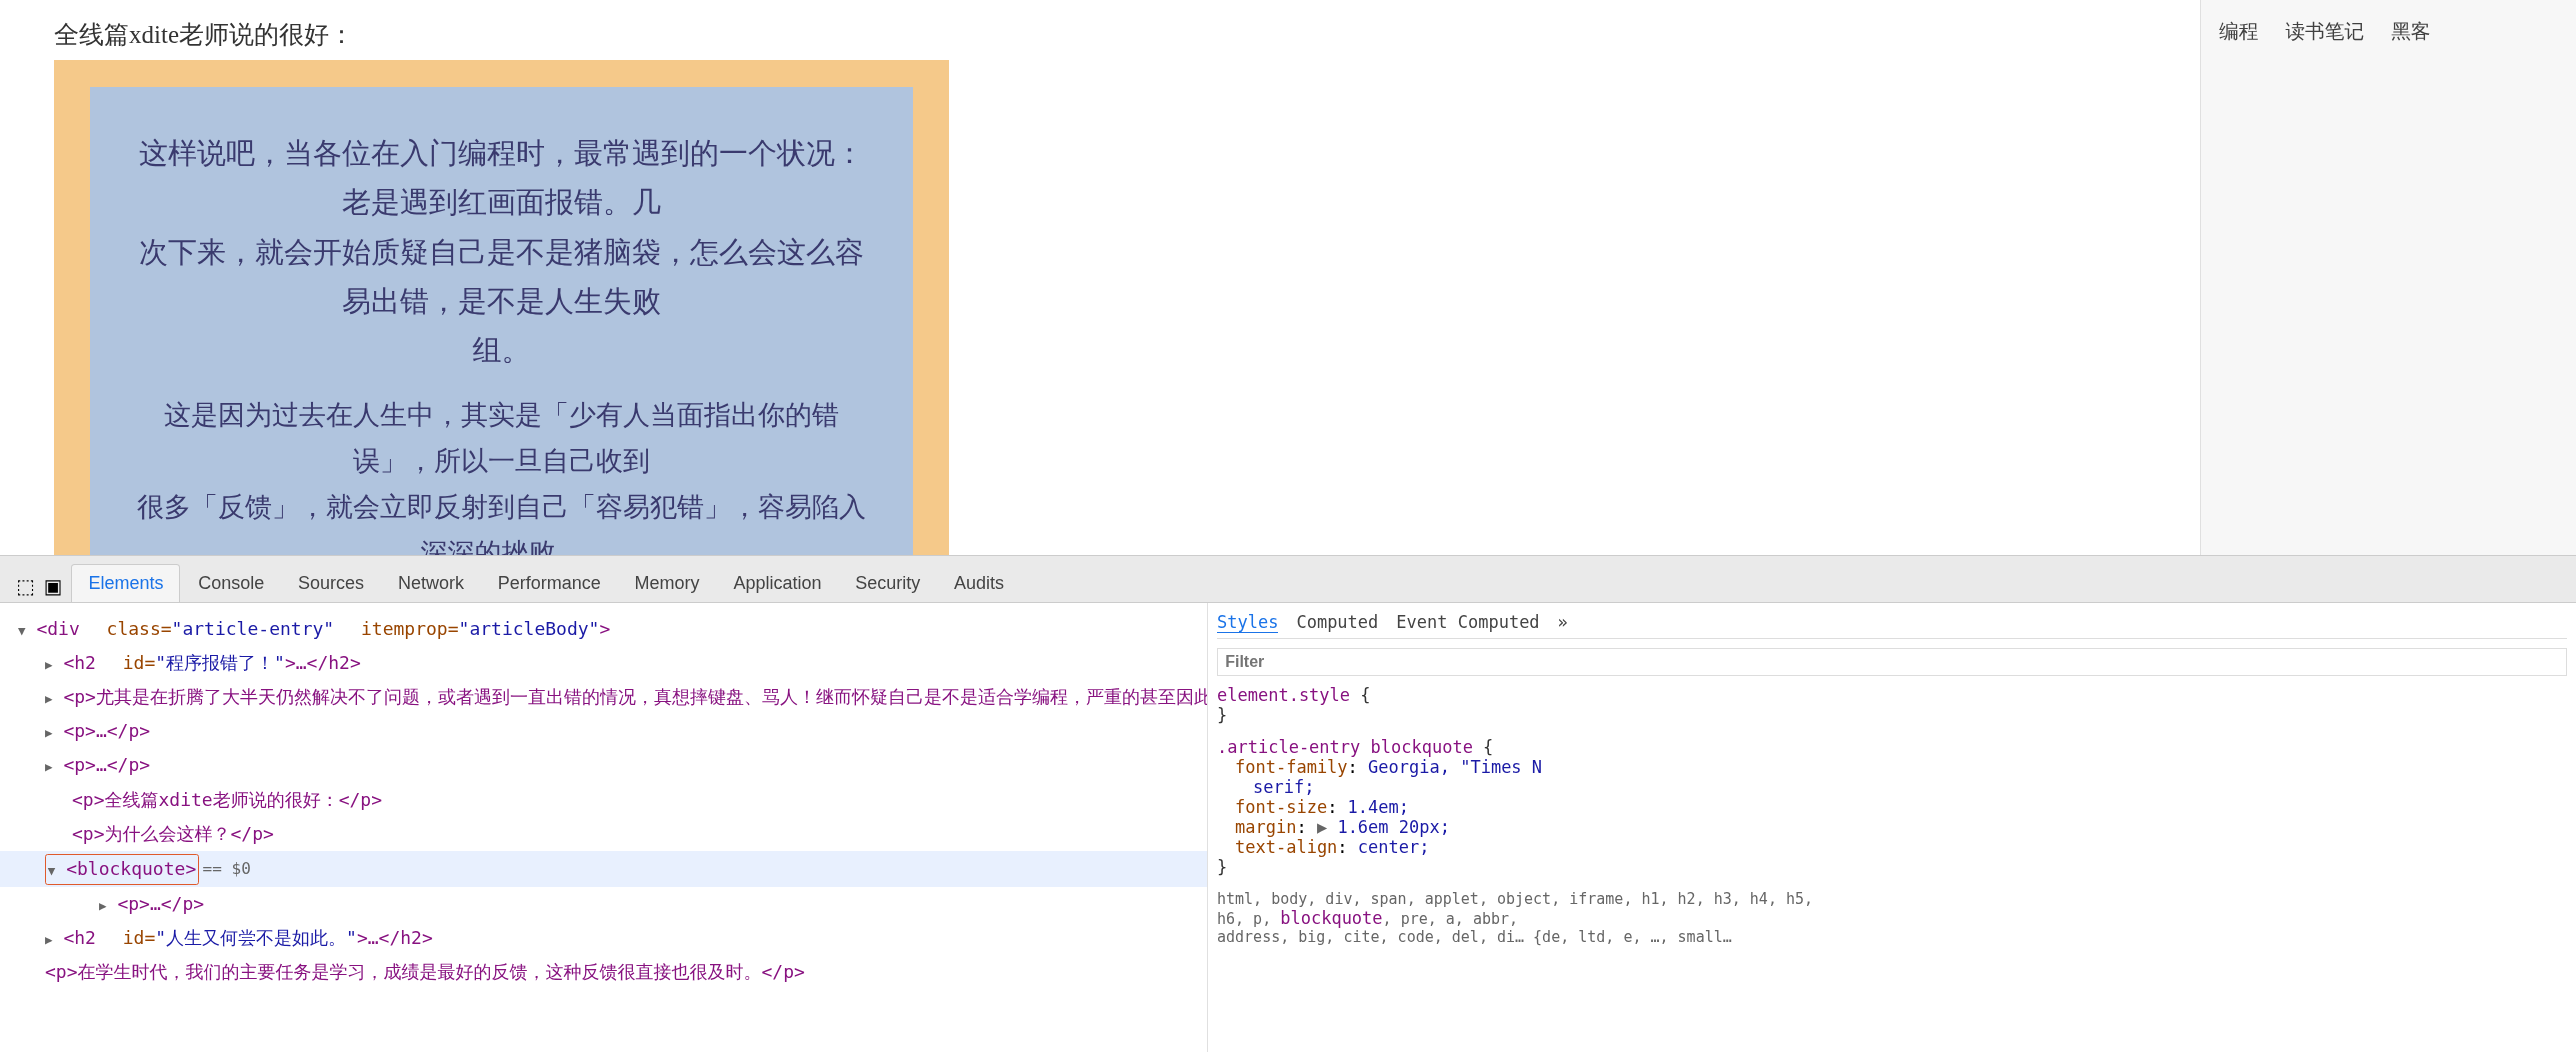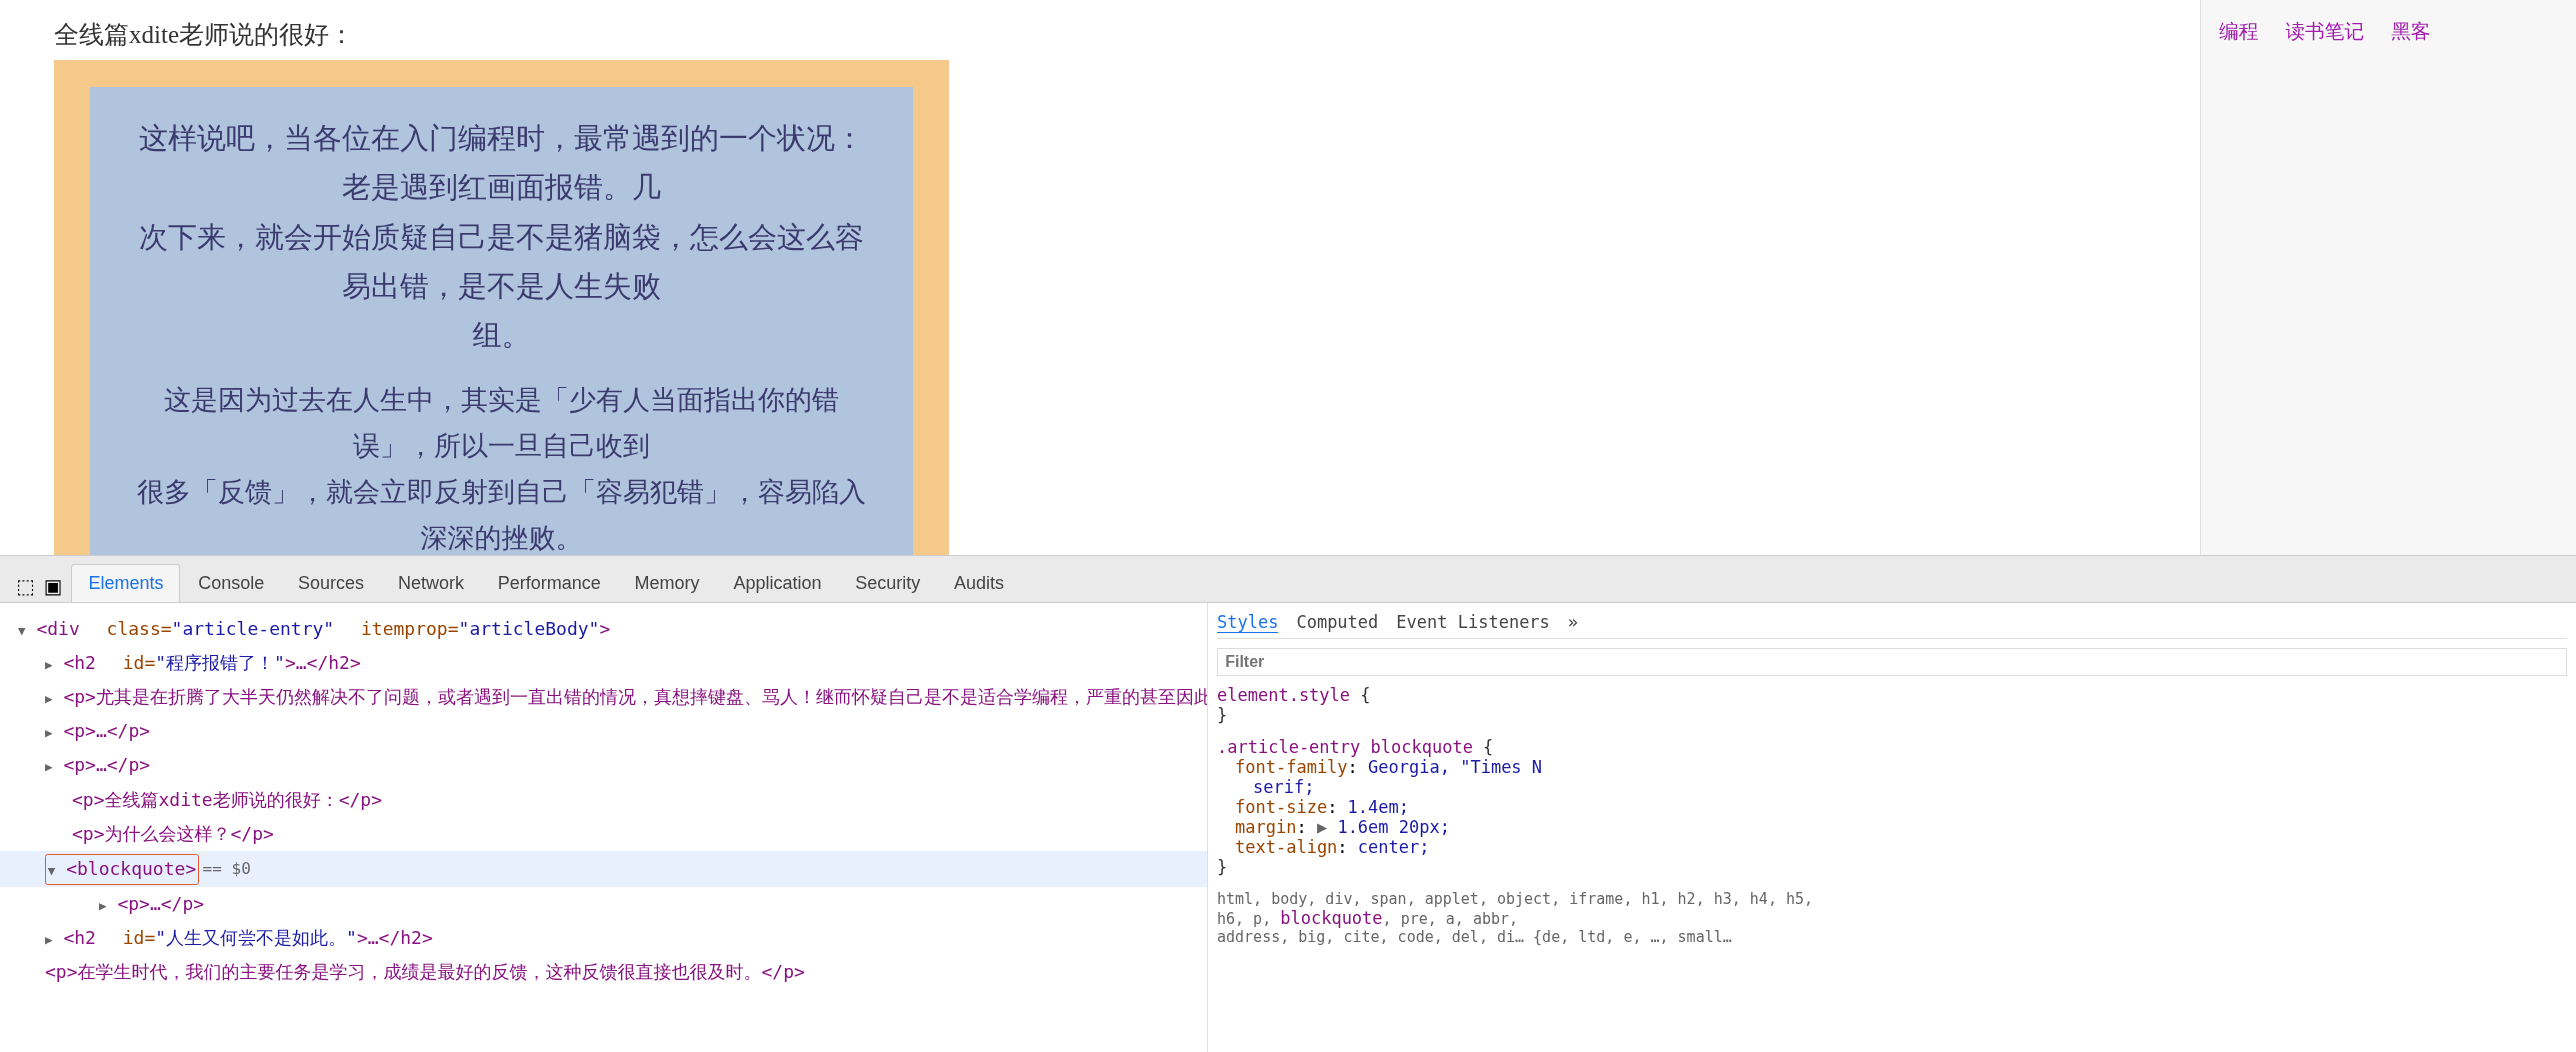--- a/index.html
+++ b/index.html
@@ -31,21 +31,21 @@
     .blockquote-container {
       background: #f5c98a;
       padding: 27px 36px;
       margin: 9px 0;
       width: 895px;
       position: relative;
     }
 
     .blockquote-selected {
       background: #b0c4de;
-      padding: 27px 36px;
+      padding: 42px 36px;
     }
 
     .blockquote-text {
       font-family: Georgia, "Times New Roman", serif;
       font-size: 29px;
       color: #3a3a6e;
       line-height: 1.7;
       text-align: center;
     }
 
@@ -65,21 +65,21 @@
       border-left: 0.9px solid #e0e0e0;
       padding: 18px;
     }
 
     .sidebar-links {
       display: flex;
       gap: 27px;
     }
 
     .sidebar-link {
-      color: #a21caf;
+      color: #404040;
       font-size: 19.7px;
       text-decoration: none;
     }
 
     
     .devtools {
       width: 100%;
       height: 498px;
       background: #f5f5f5;
       border-top: 1.8px solid #ccc;
@@ -340,21 +340,21 @@
         <span class="tag">&lt;p&gt;在学生时代，我们的主要任务是学习，成绩是最好的反馈，这种反馈很直接也很及时。&lt;/p&gt;</span>
       </div>
 
     </div>
 
     <div class="styles-panel">
       
       <div class="styles-tabs">
         <span class="styles-tab active">Styles</span>
         <span class="styles-tab">Computed</span>
-        <span class="styles-tab">Event Listeners</span>
+        <span class="styles-tab">Event Computed</span>
         <span class="styles-tab">»</span>
       </div>
 
       
       <input class="filter-bar" type="text" placeholder="Filter" style="">
 
       
       <div class="css-rule">
         <div><span class="css-selector">element.style </span><span class="css-brace">{</span></div>
         <div><span class="css-brace">}</span></div>

